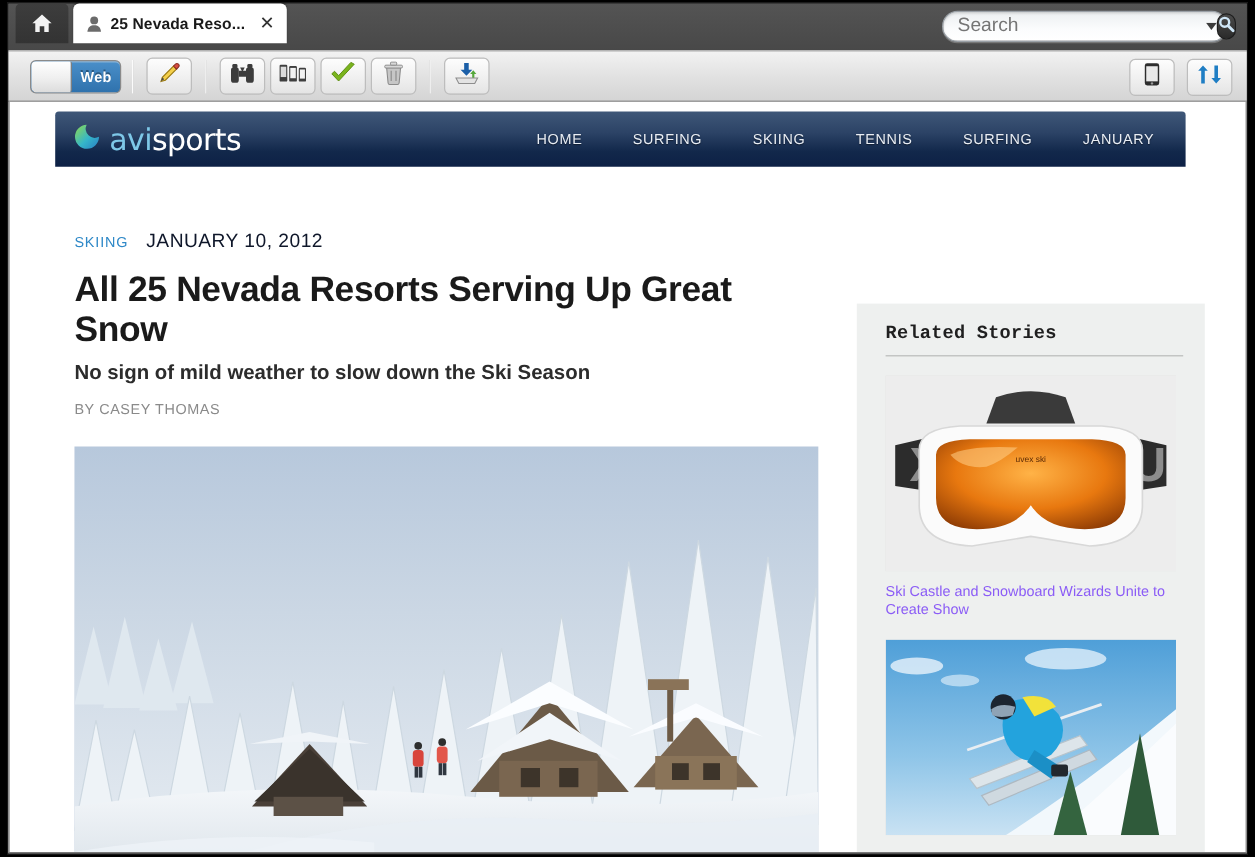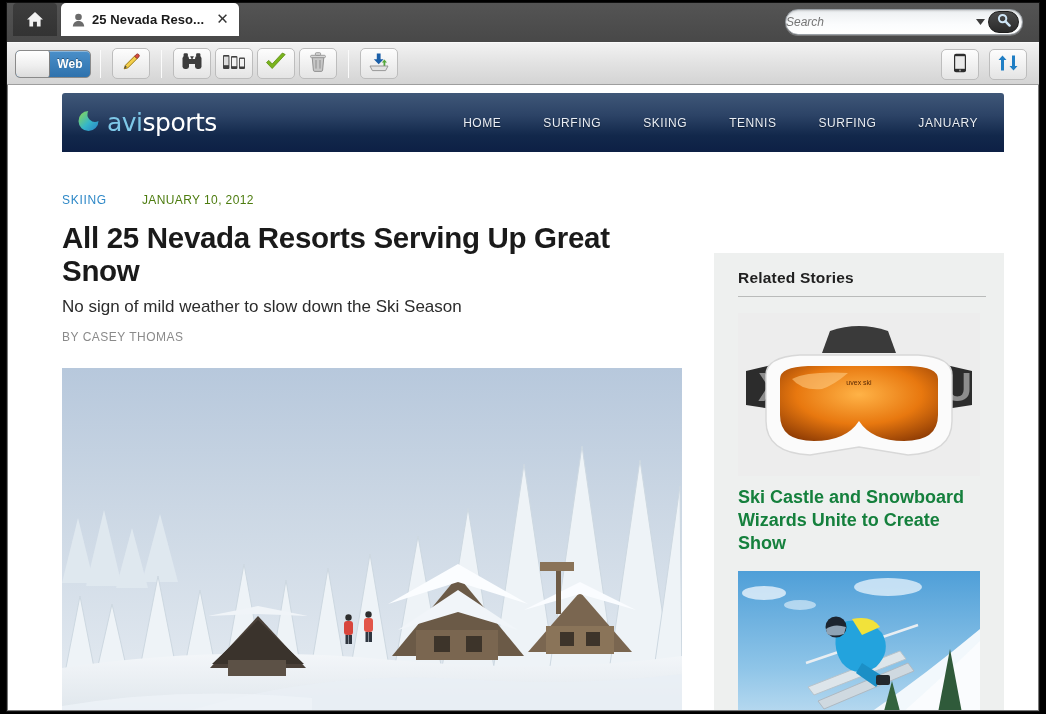--- a/index.html
+++ b/index.html
@@ -73,25 +73,24 @@
     display: flex; align-items: center;
     width: 238px; height: 26px;
     background: linear-gradient(to bottom,#eceff1 0%,#fbfcfd 60%,#fff 100%);
     border: 1px solid #9aa0a6;
     border-radius: 14px;
     padding: 0 2px 0 0;
     box-shadow: 0 1px 0 rgba(255,255,255,.25), inset 0 1px 2px rgba(0,0,0,.16);
   }
   .search-input {
     border: 0; outline: 0; background: transparent;
-    font-size: 12px; color: #8b8b8b;
-    flex: 1 1 auto;
+    font-size: 16px; color: #8b8b8b;
+    padding-left: 12px; flex: 1 1 auto;
     font-family: "Liberation Sans", sans-serif;
     height: 22px;
-    font-style: italic;
   }
   .search-caret {
     width: 16px; display:flex; align-items:center; justify-content:center;
     cursor: pointer;
   }
   .search-go {
     width: 31px; height: 22px;
     background: linear-gradient(to bottom,#4b4b4b 0%,#2a2a2a 100%);
     border-radius: 12px;
     display:flex; align-items:center; justify-content:center;
@@ -99,21 +98,21 @@
     border: 1px solid #1d1d1d;
   }
 
   
   .toolbar {
     height: 43px;
     background: linear-gradient(to bottom,#f2f2f2 0%,#e2e2e2 50%,#d4d4d4 100%);
     border-top: 1px solid #fafafa;
     border-bottom: 1px solid #9e9e9e;
     display: flex; align-items: center;
-    padding: 0 8px;
+    padding: 0 18px;
     flex: 0 0 auto;
     position: relative;
   }
   .toggle {
     width: 76px; height: 28px;
     border-radius: 5px;
     border: 1px solid #8a8a8a;
     background: linear-gradient(to bottom,#4a8fc9 0%,#2f72ad 100%);
     display:flex; align-items:center;
     cursor: pointer;
@@ -158,22 +157,22 @@
     background: #fff;
     border: 1px solid #7a7a7a;
     border-top: none;
     margin: 0;
     overflow: hidden;
     position: relative;
   }
 
   
   .site-header {
-    position: absolute; left: 54px; top: 8px;
-    width: 942px; height: 59px;
+    position: absolute; left: 38px; top: 8px;
+    width: 942px; height: 46px;
     background: linear-gradient(to bottom,#3f5778 0%,#2c4366 38%,#12284b 72%,#0d2045 100%);
     border-radius: 3px 3px 0 0;
     display: flex; align-items: center;
   }
   .logo {
     display: flex; align-items: center;
     margin-left: 14px; cursor: pointer;
   }
   .logo-text {
     font-size: 25px; letter-spacing: -.5px;
@@ -205,31 +204,31 @@
   .kicker-row {
     display: flex; align-items: baseline;
     margin-top: 48px;
   }
   .kicker {
     color: #2e88c7; font-size: 12px;
     letter-spacing: .7px; font-weight: 500;
     cursor: pointer;
   }
   .pubdate {
-    color: #4d7c0f; font-size: 12px;
-    letter-spacing: .4px; margin-left: 35px;
+    color: #0f172a; font-size: 16px;
+    letter-spacing: .4px; margin-left: 15px;
   }
   .headline {
     font-size: 29.5px; font-weight: 700;
     color: #1a1a1a; line-height: 1.12;
     margin-top: 14px; letter-spacing: -.3px;
   }
   .subhead {
     font-size: 17px; color: #2c2c2c;
-    margin-top: 10px; font-weight: 400;
+    margin-top: 10px; font-weight: 700;
   }
   .byline {
     font-size: 12px; color: #8a8a8a;
     letter-spacing: .5px; margin-top: 13px;
   }
 
   
   .hero {
     position: relative;
     width: 620px; height: 345px;
@@ -243,32 +242,33 @@
     position: absolute;
     left: 706px; top: 168px;
     width: 290px; height: 546px;
     background: #eef0ef;
     padding: 16px 18px 0 24px;
   }
   .sb-title {
     font-size: 15.5px; font-weight: 700;
     color: #1f1f1f; letter-spacing: .2px;
     padding-bottom: 9px;
+    font-family: Liberation Mono, monospace;
   }
   .sb-rule { height: 1px; background: #b9bbba; }
   .sb-story { margin-top: 16px; }
   .sb-thumb {
     width: 242px; height: 163px;
     overflow: hidden;
     background: #e3e3e3;
     position: relative;
   }
   .sb-head {
-    font-size: 18px; font-weight: 700;
-    color: #15803d; line-height: 1.28;
+    font-size: 12px; font-weight: 400;
+    color: #8b5cf6; line-height: 1.28;
     margin-top: 10px; cursor: pointer;
   }
   .sb-desc {
     font-size: 11.5px; color: #3a3a3a;
     line-height: 1.42; margin-top: 6px;
   }
 
   
   .sky { position:absolute; inset:0; }
 </style>

